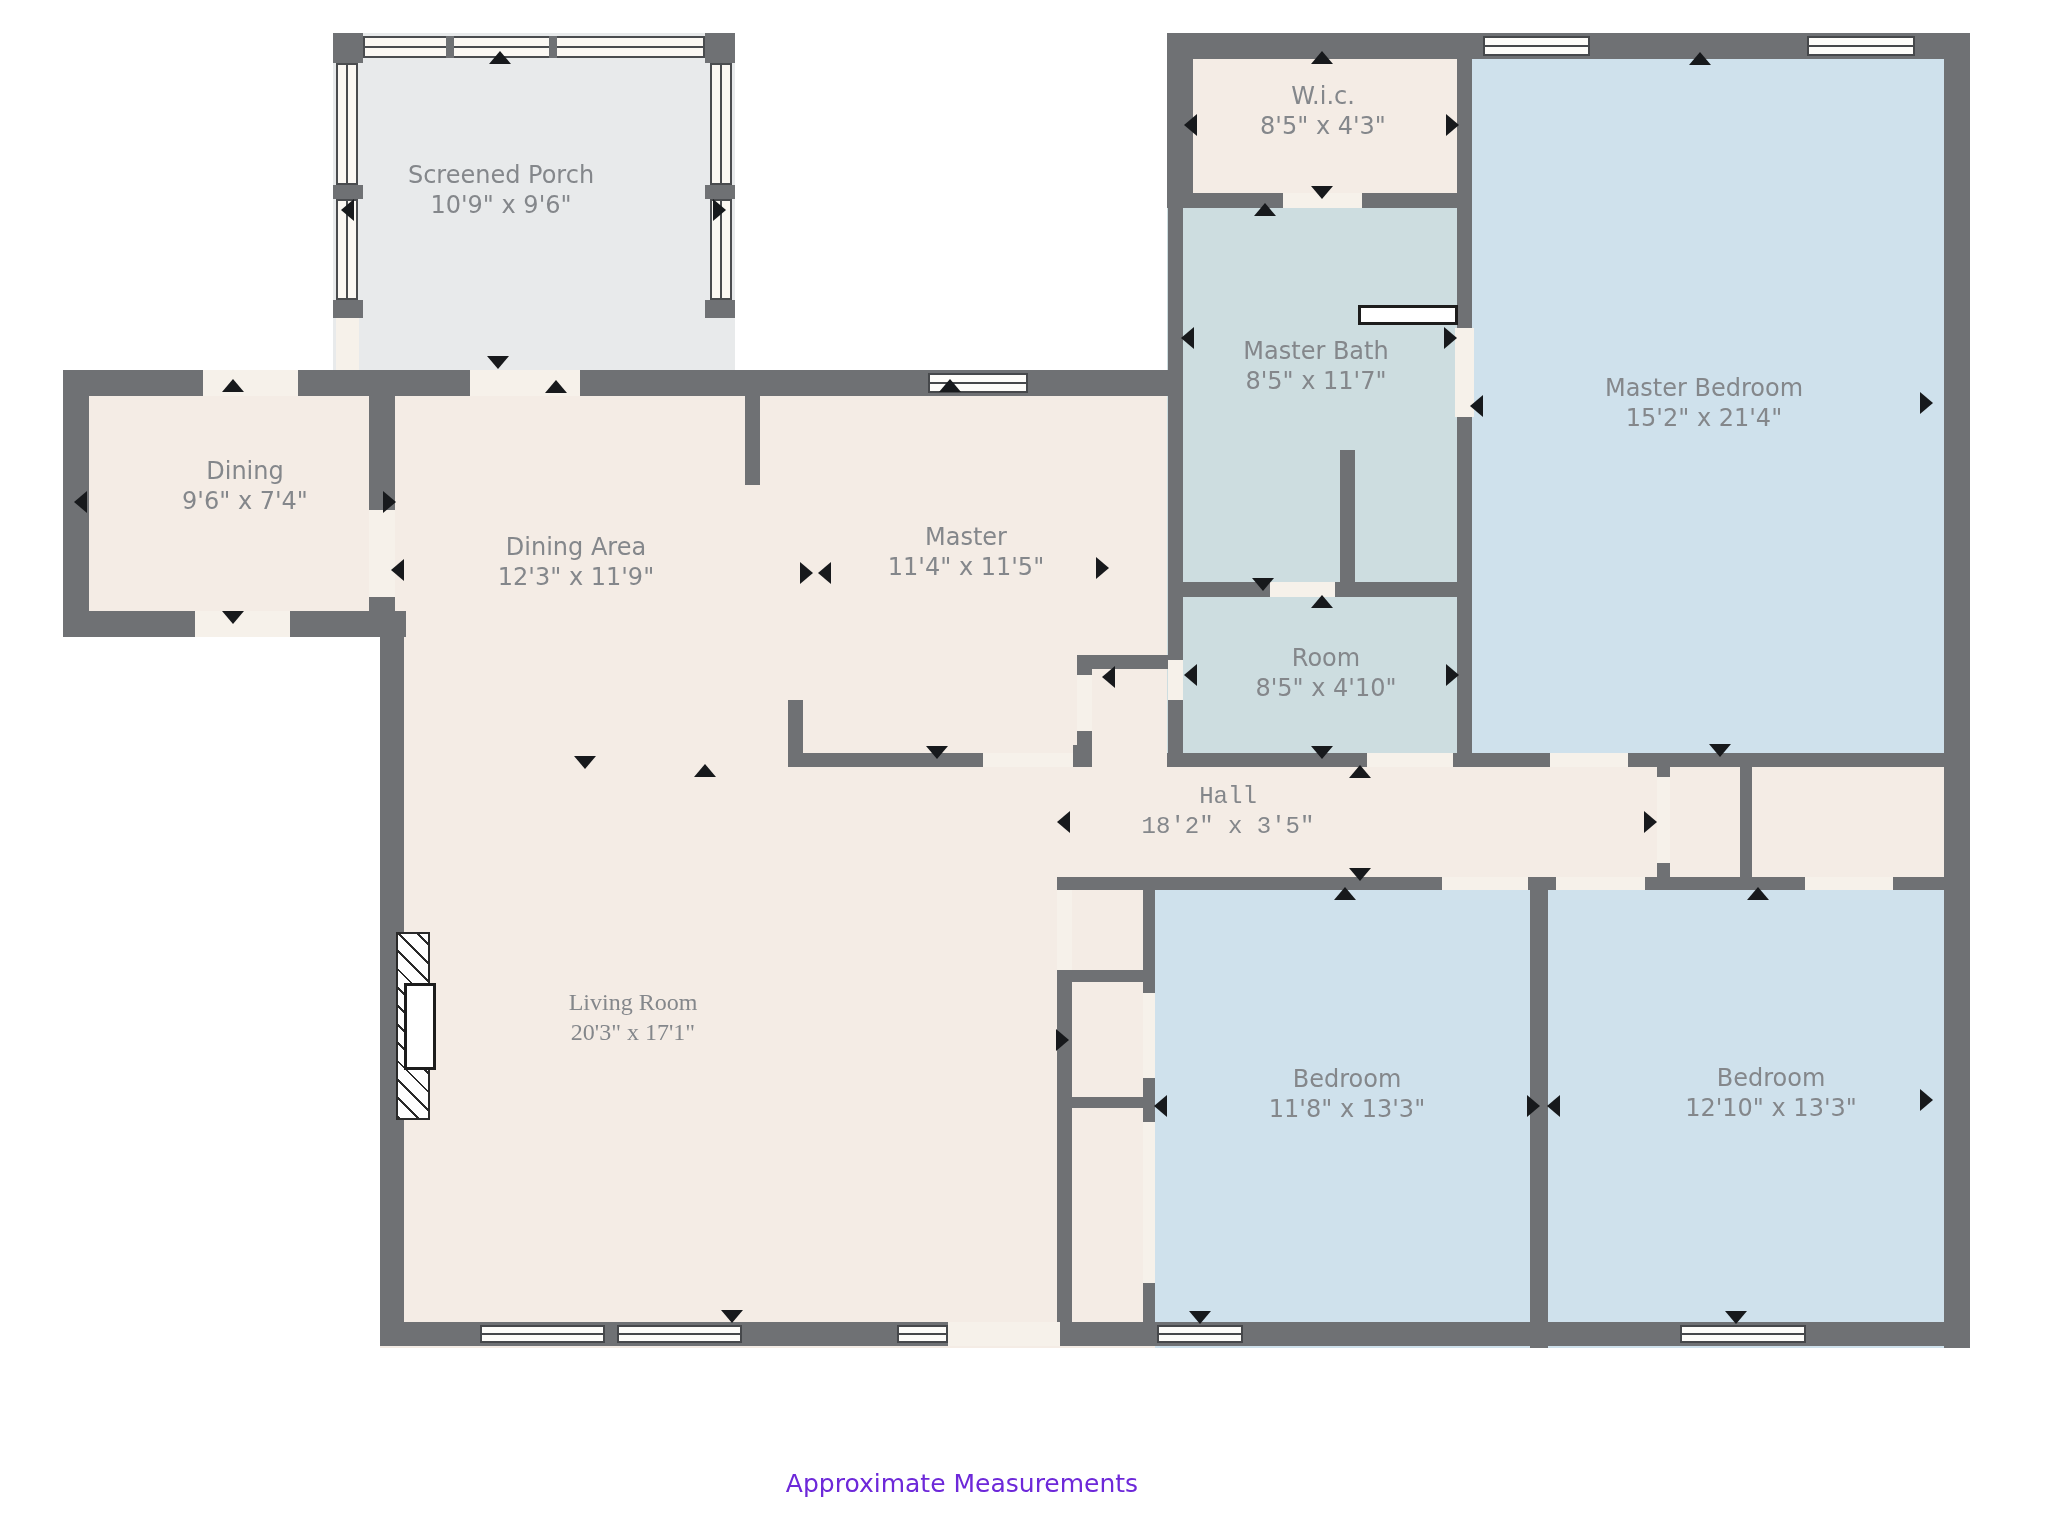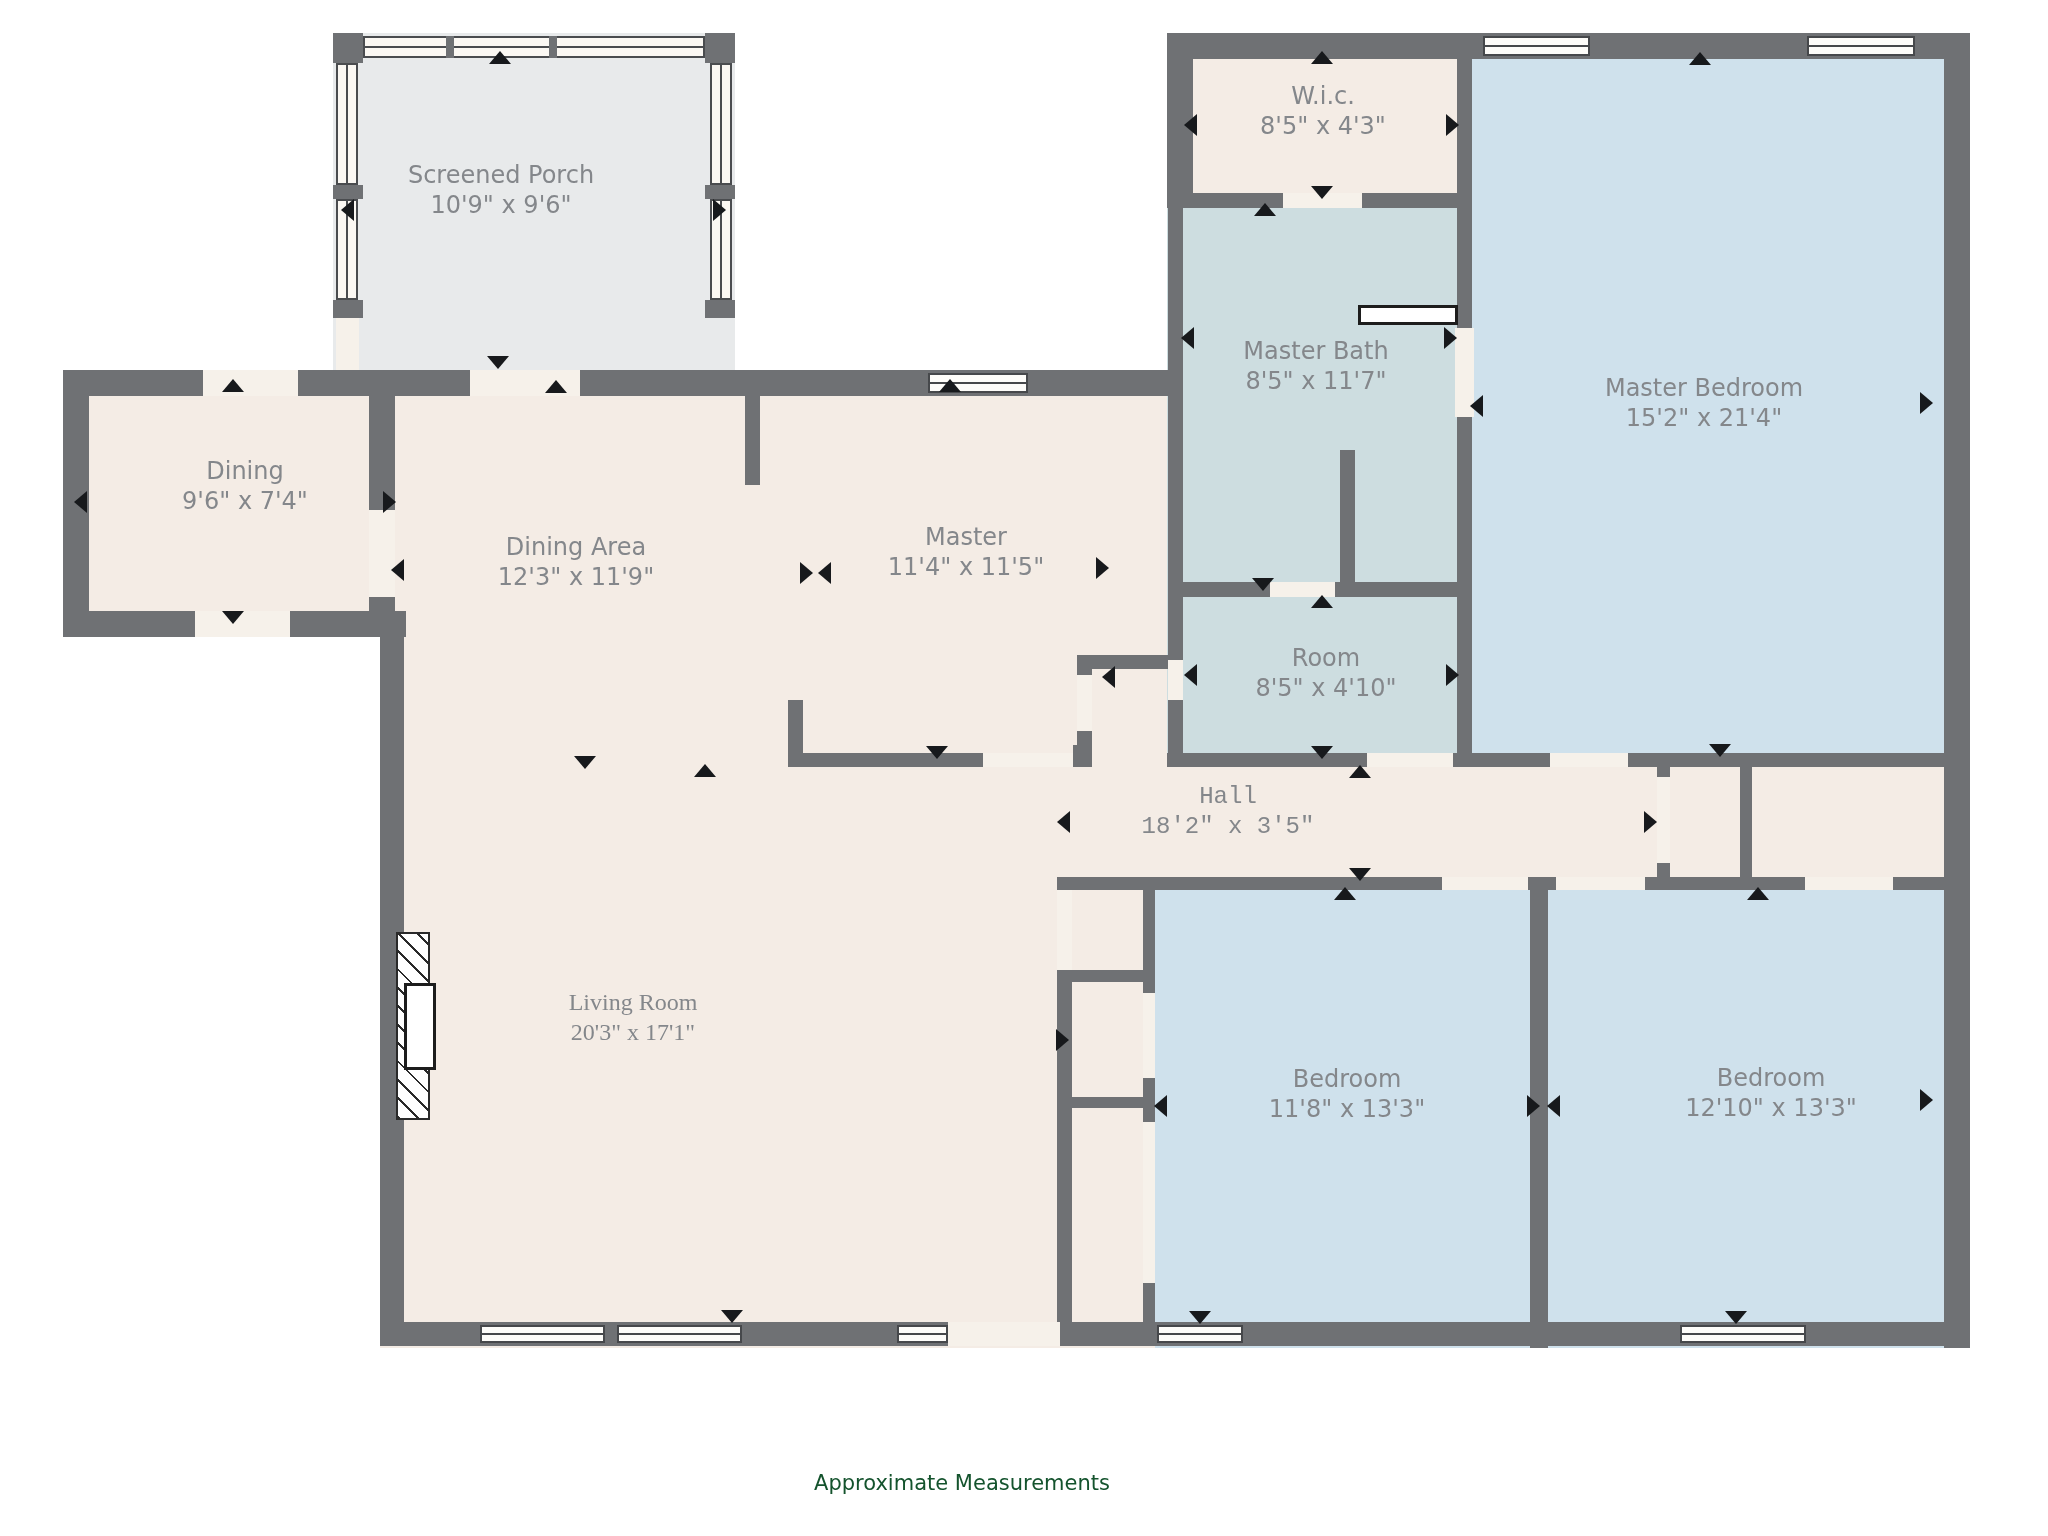--- a/index.html
+++ b/index.html
@@ -16,21 +16,21 @@
   .room-label{position:absolute;transform:translate(-50%,-50%);text-align:center;color:#84878b;font-size:24px;line-height:30px;white-space:nowrap;}
   .fireplace-hatch{position:absolute;border:2px solid #2a2a2a;box-sizing:border-box;
      background:repeating-linear-gradient(45deg,#2a2a2a 0,#2a2a2a 2px,#ffffff 2px,#ffffff 13px);}
   .firebox{position:absolute;background:#ffffff;border:3px solid #1d1d1d;box-sizing:border-box;}
   .counter{position:absolute;background:#ffffff;border:3px solid #1d1d1d;box-sizing:border-box;}
   .arrow{position:absolute;width:0;height:0;}
   .ar-up{border-left:11px solid transparent;border-right:11px solid transparent;border-bottom:13px solid #17191c;}
   .ar-down{border-left:11px solid transparent;border-right:11px solid transparent;border-top:13px solid #17191c;}
   .ar-left{border-top:11px solid transparent;border-bottom:11px solid transparent;border-right:13px solid #17191c;}
   .ar-right{border-top:11px solid transparent;border-bottom:11px solid transparent;border-left:13px solid #17191c;}
-  .footer-note{position:absolute;transform:translate(-50%,-50%);color:#14532d;font-size:21px;white-space:nowrap;}
+  .footer-note{position:absolute;transform:translate(-50%,-50%);color:#6d28d9;font-size:25px;white-space:nowrap;}
 </style>
 </head>
 <body>
 
 <div id="plan">
   <div id="footer" class="footer-note" style="left: 962px; top: 1483px;">Approximate Measurements</div>
 <div class="fill" style="left: 333px; top: 33px; width: 402px; height: 345px; background: rgb(232, 234, 235);"></div>
     <div class="fill" style="left: 380px; top: 396px; width: 803px; height: 952px; background: rgb(244, 236, 229);"></div>
     <div class="fill" style="left: 63px; top: 370px; width: 332px; height: 267px; background: rgb(244, 236, 229);"></div>
     <div class="fill" style="left: 1167px; top: 33px; width: 305px; height: 175px; background: rgb(244, 236, 229);"></div>

